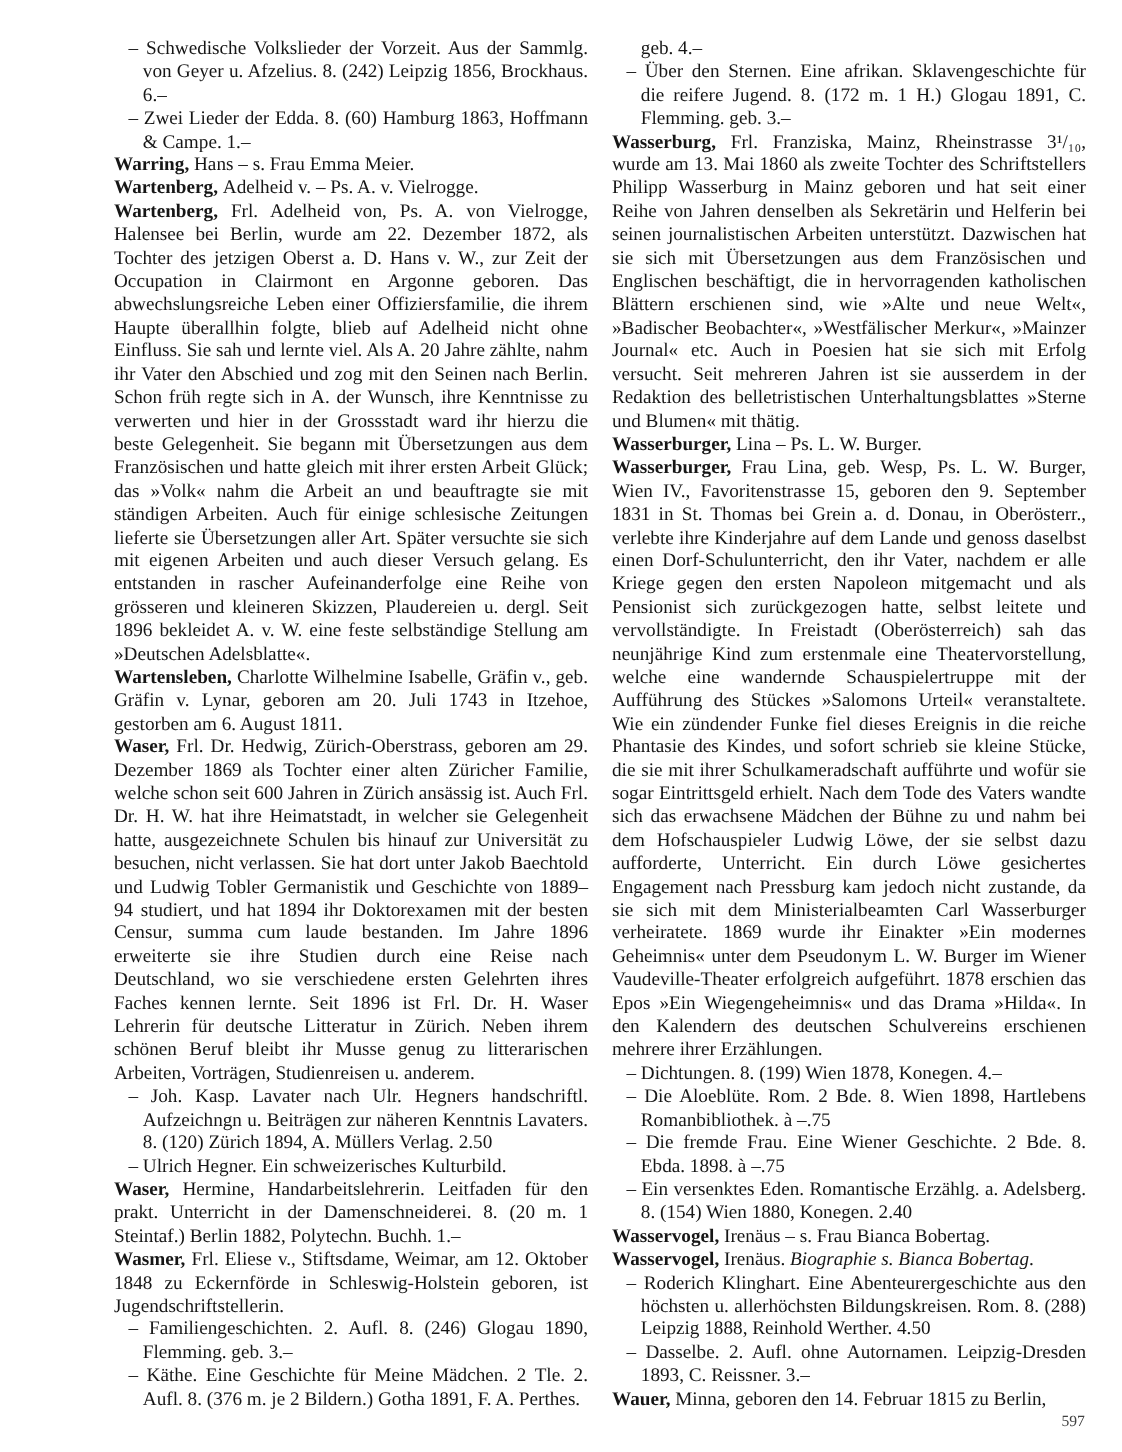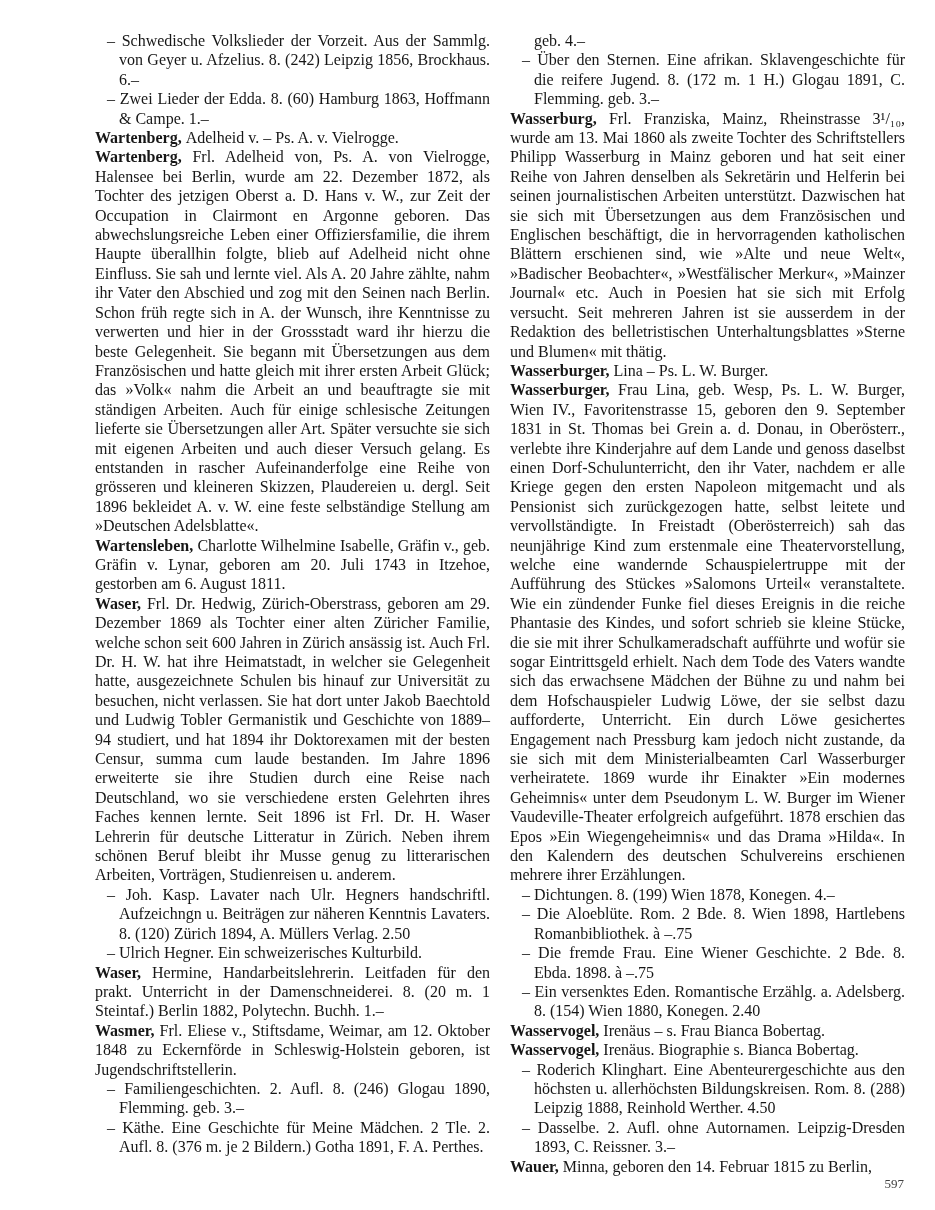--- a/index.html
+++ b/index.html
@@ -32,38 +32,39 @@
     line-height: 19.4px;
     text-align: justify;
     hyphens: auto;
     -webkit-hyphens: auto;
   }
   .block { margin: 0; }
   .block.entry { padding: 0; text-indent: 0; }
   .block.item { padding-left: 24px; text-indent: -12px; }
   .block.cont { padding-left: 24px; text-indent: 0; }
   .head { font-weight: bold; margin-top: 28px; }
-  .ital { }
+  .ital { font-style: italic; }
   .pagenum {
     position: absolute;
     top: 1176px;
     right: 31px;
     font-size: 13px;
     line-height: 15px;
     color: #404040;
   }
 </style>
 </head>
 <body>
 
 <div class="page">
   <div class="columns">
     <div class="col">
         <div class="block item">– Schwedische Volkslieder der Vorzeit. Aus der Sammlg. von Geyer u. Afzelius. 8. (242) Leipzig 1856, Brockhaus. 6.–</div>
         <div class="block item">– Zwei Lieder der Edda. 8. (60) Hamburg 1863, Hoffmann &amp; Campe. 1.–</div>
+        <div class="block entry"><span class="head">Warring, </span>Hans – s. Frau Emma Meier.</div>
         <div class="block entry"><span class="head">Wartenberg, </span>Adelheid v. – Ps. A. v. Vielrogge.</div>
         <div class="block entry"><span class="head">Wartenberg, </span>Frl. Adelheid von, Ps. A. von Vielrogge, Halensee bei Berlin, wurde am 22. Dezember 1872, als Tochter des jetzigen Oberst a. D. Hans v. W., zur Zeit der Occupation in Clairmont en Argonne geboren. Das abwechslungsreiche Leben einer Offiziersfamilie, die ihrem Haupte überallhin folgte, blieb auf Adelheid nicht ohne Einfluss. Sie sah und lernte viel. Als A. 20 Jahre zählte, nahm ihr Vater den Abschied und zog mit den Seinen nach Berlin. Schon früh regte sich in A. der Wunsch, ihre Kenntnisse zu verwerten und hier in der Grossstadt ward ihr hierzu die beste Gelegenheit. Sie begann mit Übersetzungen aus dem Französischen und hatte gleich mit ihrer ersten Arbeit Glück; das »Volk« nahm die Arbeit an und beauftragte sie mit ständigen Arbeiten. Auch für einige schlesische Zeitungen lieferte sie Übersetzungen aller Art. Später versuchte sie sich mit eigenen Arbeiten und auch dieser Versuch gelang. Es entstanden in rascher Aufeinanderfolge eine Reihe von grösseren und kleineren Skizzen, Plaudereien u. dergl. Seit 1896 bekleidet A. v. W. eine feste selbständige Stellung am »Deutschen Adelsblatte«.</div>
         <div class="block entry"><span class="head">Wartensleben, </span>Charlotte Wilhelmine Isabelle, Gräfin v., geb. Gräfin v. Lynar, geboren am 20. Juli 1743 in Itzehoe, gestorben am 6. August 1811.</div>
         <div class="block entry"><span class="head">Waser, </span>Frl. Dr. Hedwig, Zürich-Oberstrass, geboren am 29. Dezember 1869 als Tochter einer alten Züricher Familie, welche schon seit 600 Jahren in Zürich ansässig ist. Auch Frl. Dr. H. W. hat ihre Heimatstadt, in welcher sie Gelegenheit hatte, ausgezeichnete Schulen bis hinauf zur Universität zu besuchen, nicht verlassen. Sie hat dort unter Jakob Baechtold und Ludwig Tobler Germanistik und Geschichte von 1889–94 studiert, und hat 1894 ihr Doktorexamen mit der besten Censur, summa cum laude bestanden. Im Jahre 1896 erweiterte sie ihre Studien durch eine Reise nach Deutschland, wo sie verschiedene ersten Gelehrten ihres Faches kennen lernte. Seit 1896 ist Frl. Dr. H. Waser Lehrerin für deutsche Litteratur in Zürich. Neben ihrem schönen Beruf bleibt ihr Musse genug zu litterarischen Arbeiten, Vorträgen, Studienreisen u. anderem.</div>
         <div class="block item">– Joh. Kasp. Lavater nach Ulr. Hegners handschriftl. Aufzeichngn u. Beiträgen zur näheren Kenntnis Lavaters. 8. (120) Zürich 1894, A. Müllers Verlag. 2.50</div>
         <div class="block item">– Ulrich Hegner. Ein schweizerisches Kulturbild.</div>
         <div class="block entry"><span class="head">Waser, </span>Hermine, Handarbeitslehrerin. Leitfaden für den prakt. Unterricht in der Damenschneiderei. 8. (20 m. 1 Steintaf.) Berlin 1882, Polytechn. Buchh. 1.–</div>
         <div class="block entry"><span class="head">Wasmer, </span>Frl. Eliese v., Stiftsdame, Weimar, am 12. Oktober 1848 zu Eckernförde in Schleswig-Holstein geboren, ist Jugendschriftstellerin.</div>
         <div class="block item">– Familiengeschichten. 2. Aufl. 8. (246) Glogau 1890, Flemming. geb. 3.–</div>
         <div class="block item">– Käthe. Eine Geschichte für Meine Mädchen. 2 Tle. 2. Aufl. 8. (376 m. je 2 Bildern.) Gotha 1891, F. A. Perthes.</div>

